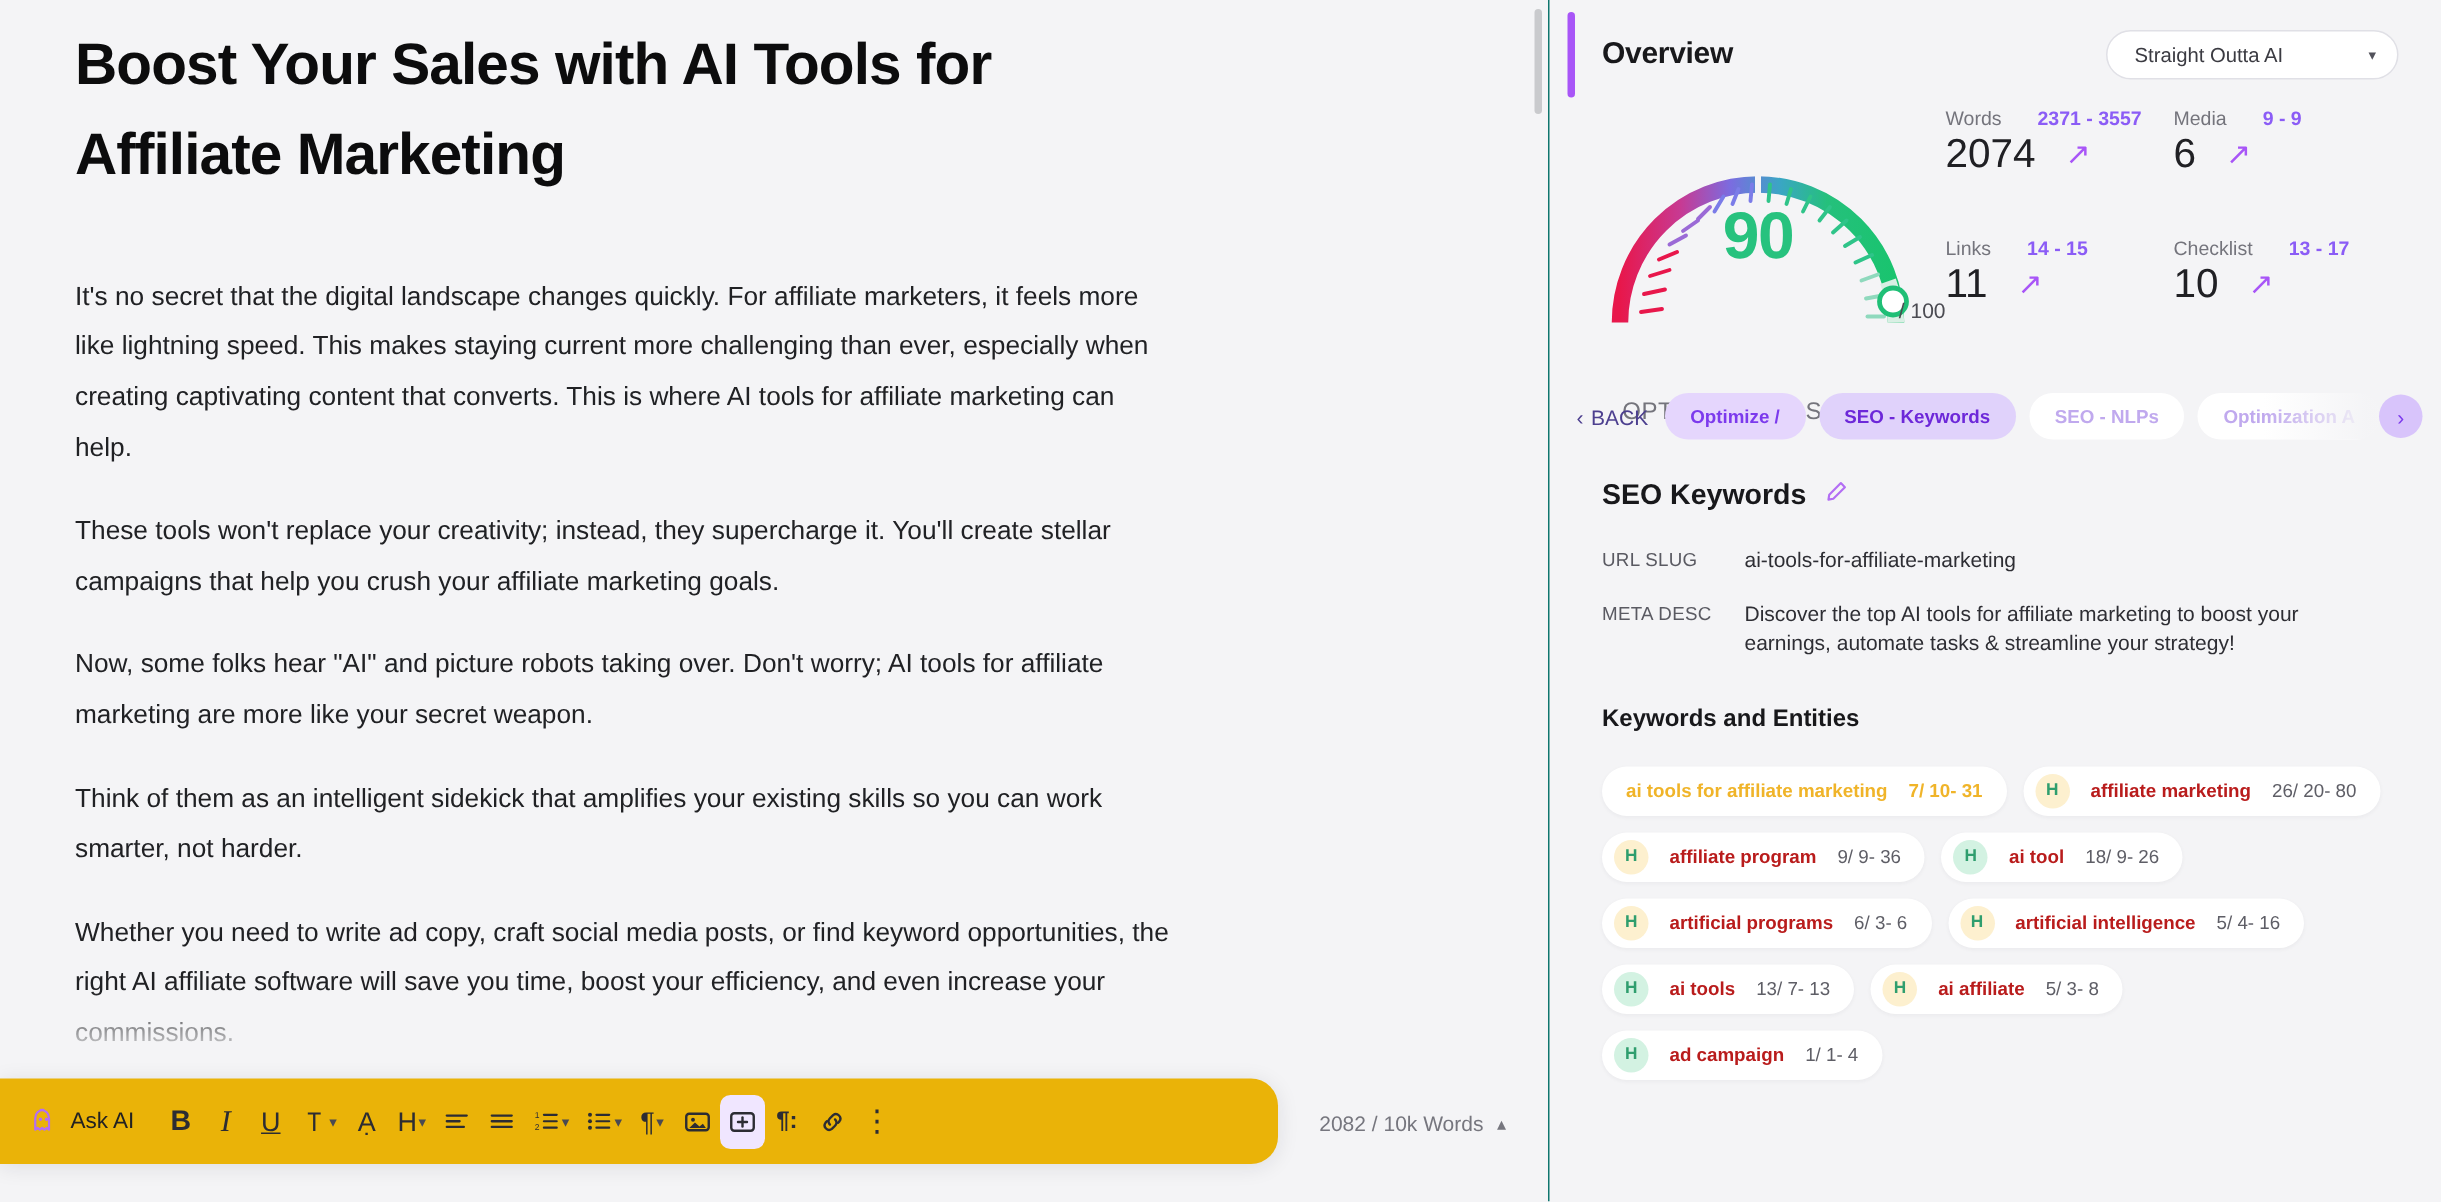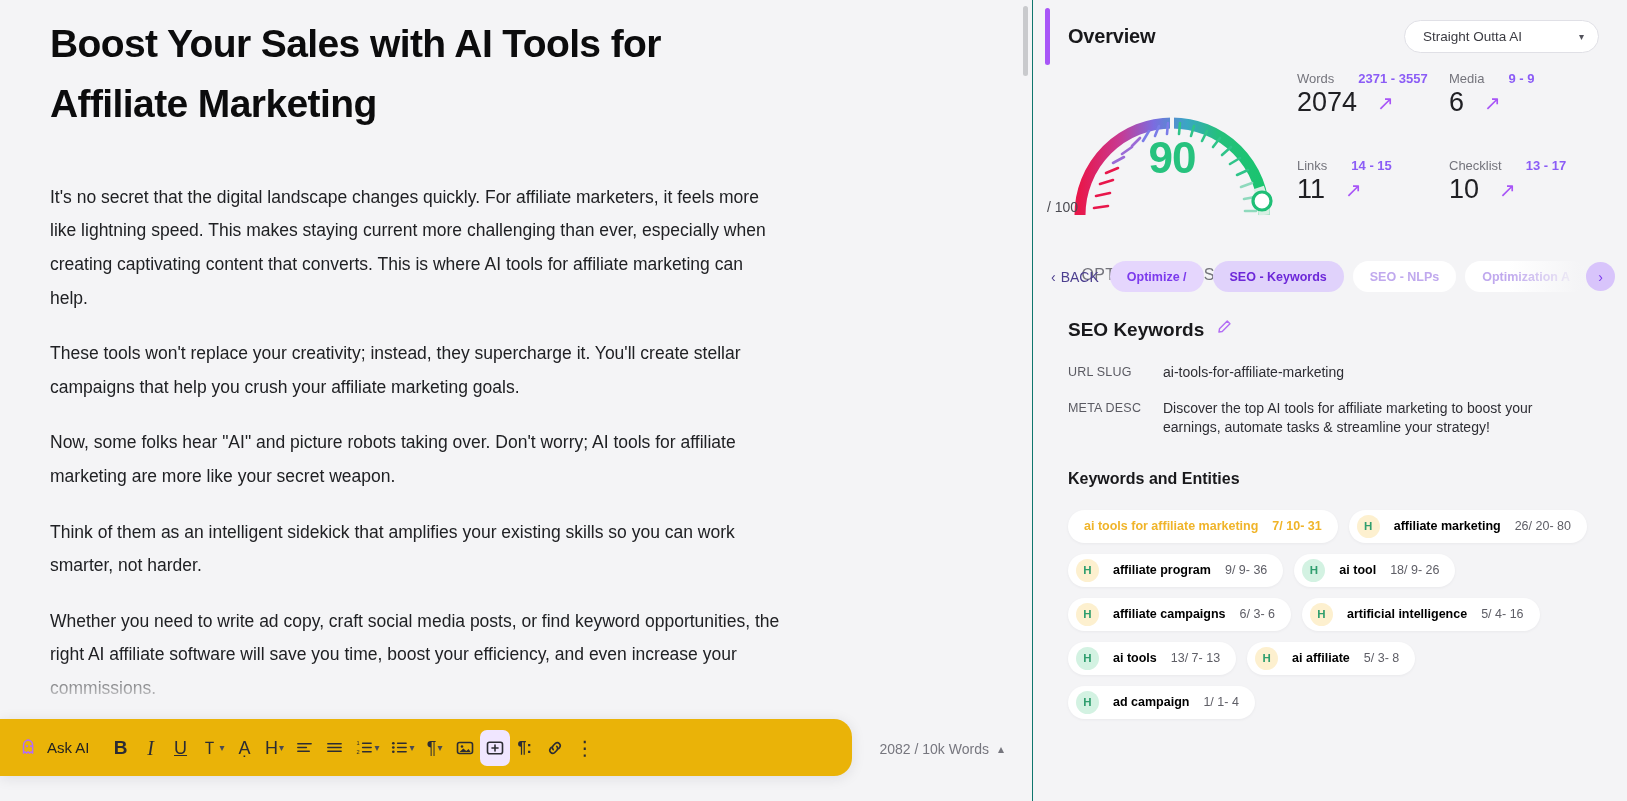--- a/index.html
+++ b/index.html
@@ -136,21 +136,21 @@
   
   .score-row { display: flex; padding: 12px 26px 0 14px; }
   .gauge-box { width: 250px; position: relative; }
   .gauge-num {
     position: absolute; left: 0; right: 0; top: 68px;
     text-align: center;
     font-size: 44px; font-weight: 700; color: #27c27e; letter-spacing: -1px;
   }
   .gauge-den {
     position: absolute; left: 0; right: 0; top: 134px;
-    text-align: left; font-size: 14px; color: #4b4b52;
+    text-align: right; font-size: 14px; color: #4b4b52;
   }
   .gauge-cap {
     position: absolute; left: 0; right: 0; top: 157px;
     text-align: center; font-size: 16px; color: #74747c; letter-spacing: 0.4px; margin-top: 44px;
   }
   .stats { flex: 1; padding-top: 6px; }
   .stat-row { display: flex; }
   .stat-cell { width: 50%; }
   .stat-top { display: flex; align-items: flex-start; gap: 24px; }
   .stat-label { font-size: 13px; color: #74747c; }
@@ -225,21 +225,21 @@
   }
   .chip.nobadge { padding-left: 16px; }
   .badge {
     width: 23px; height: 23px; border-radius: 50%;
     display: flex; align-items: center; justify-content: center;
     font-size: 11.5px; font-weight: 700;
   }
   .badge.amber { background: #fdf0cf; color: #2f9e6e; }
   .badge.green { background: #d3f2e2; color: #2f9e6e; }
   .chip-term { font-weight: 700; }
-  .chip-term.green { color: #000000; }
+  .chip-term.green { color: #b91c1c; }
   .chip-term.amber { color: #f0b429; }
   .chip-nums { color: #5e5e66; font-weight: 400; }
   .chip-nums.amber { color: #f0b429; font-weight: 700; }
 </style>
 </head>
 <body>
 
 <div id="app">
 
   <div class="editor-pane">
@@ -570,21 +570,21 @@
       </div>
 
       <div class="chip">
         <span class="badge green">H</span>
         <span class="chip-term green">ai tool</span>
         <span class="chip-nums">18/ 9- 26</span>
       </div>
 
       <div class="chip">
         <span class="badge amber">H</span>
-        <span class="chip-term green">affiliate campaigns</span>
+        <span class="chip-term green">artificial programs</span>
         <span class="chip-nums">6/ 3- 6</span>
       </div>
 
       <div class="chip">
         <span class="badge amber">H</span>
         <span class="chip-term green">artificial intelligence</span>
         <span class="chip-nums">5/ 4- 16</span>
       </div>
 
       <div class="chip">

